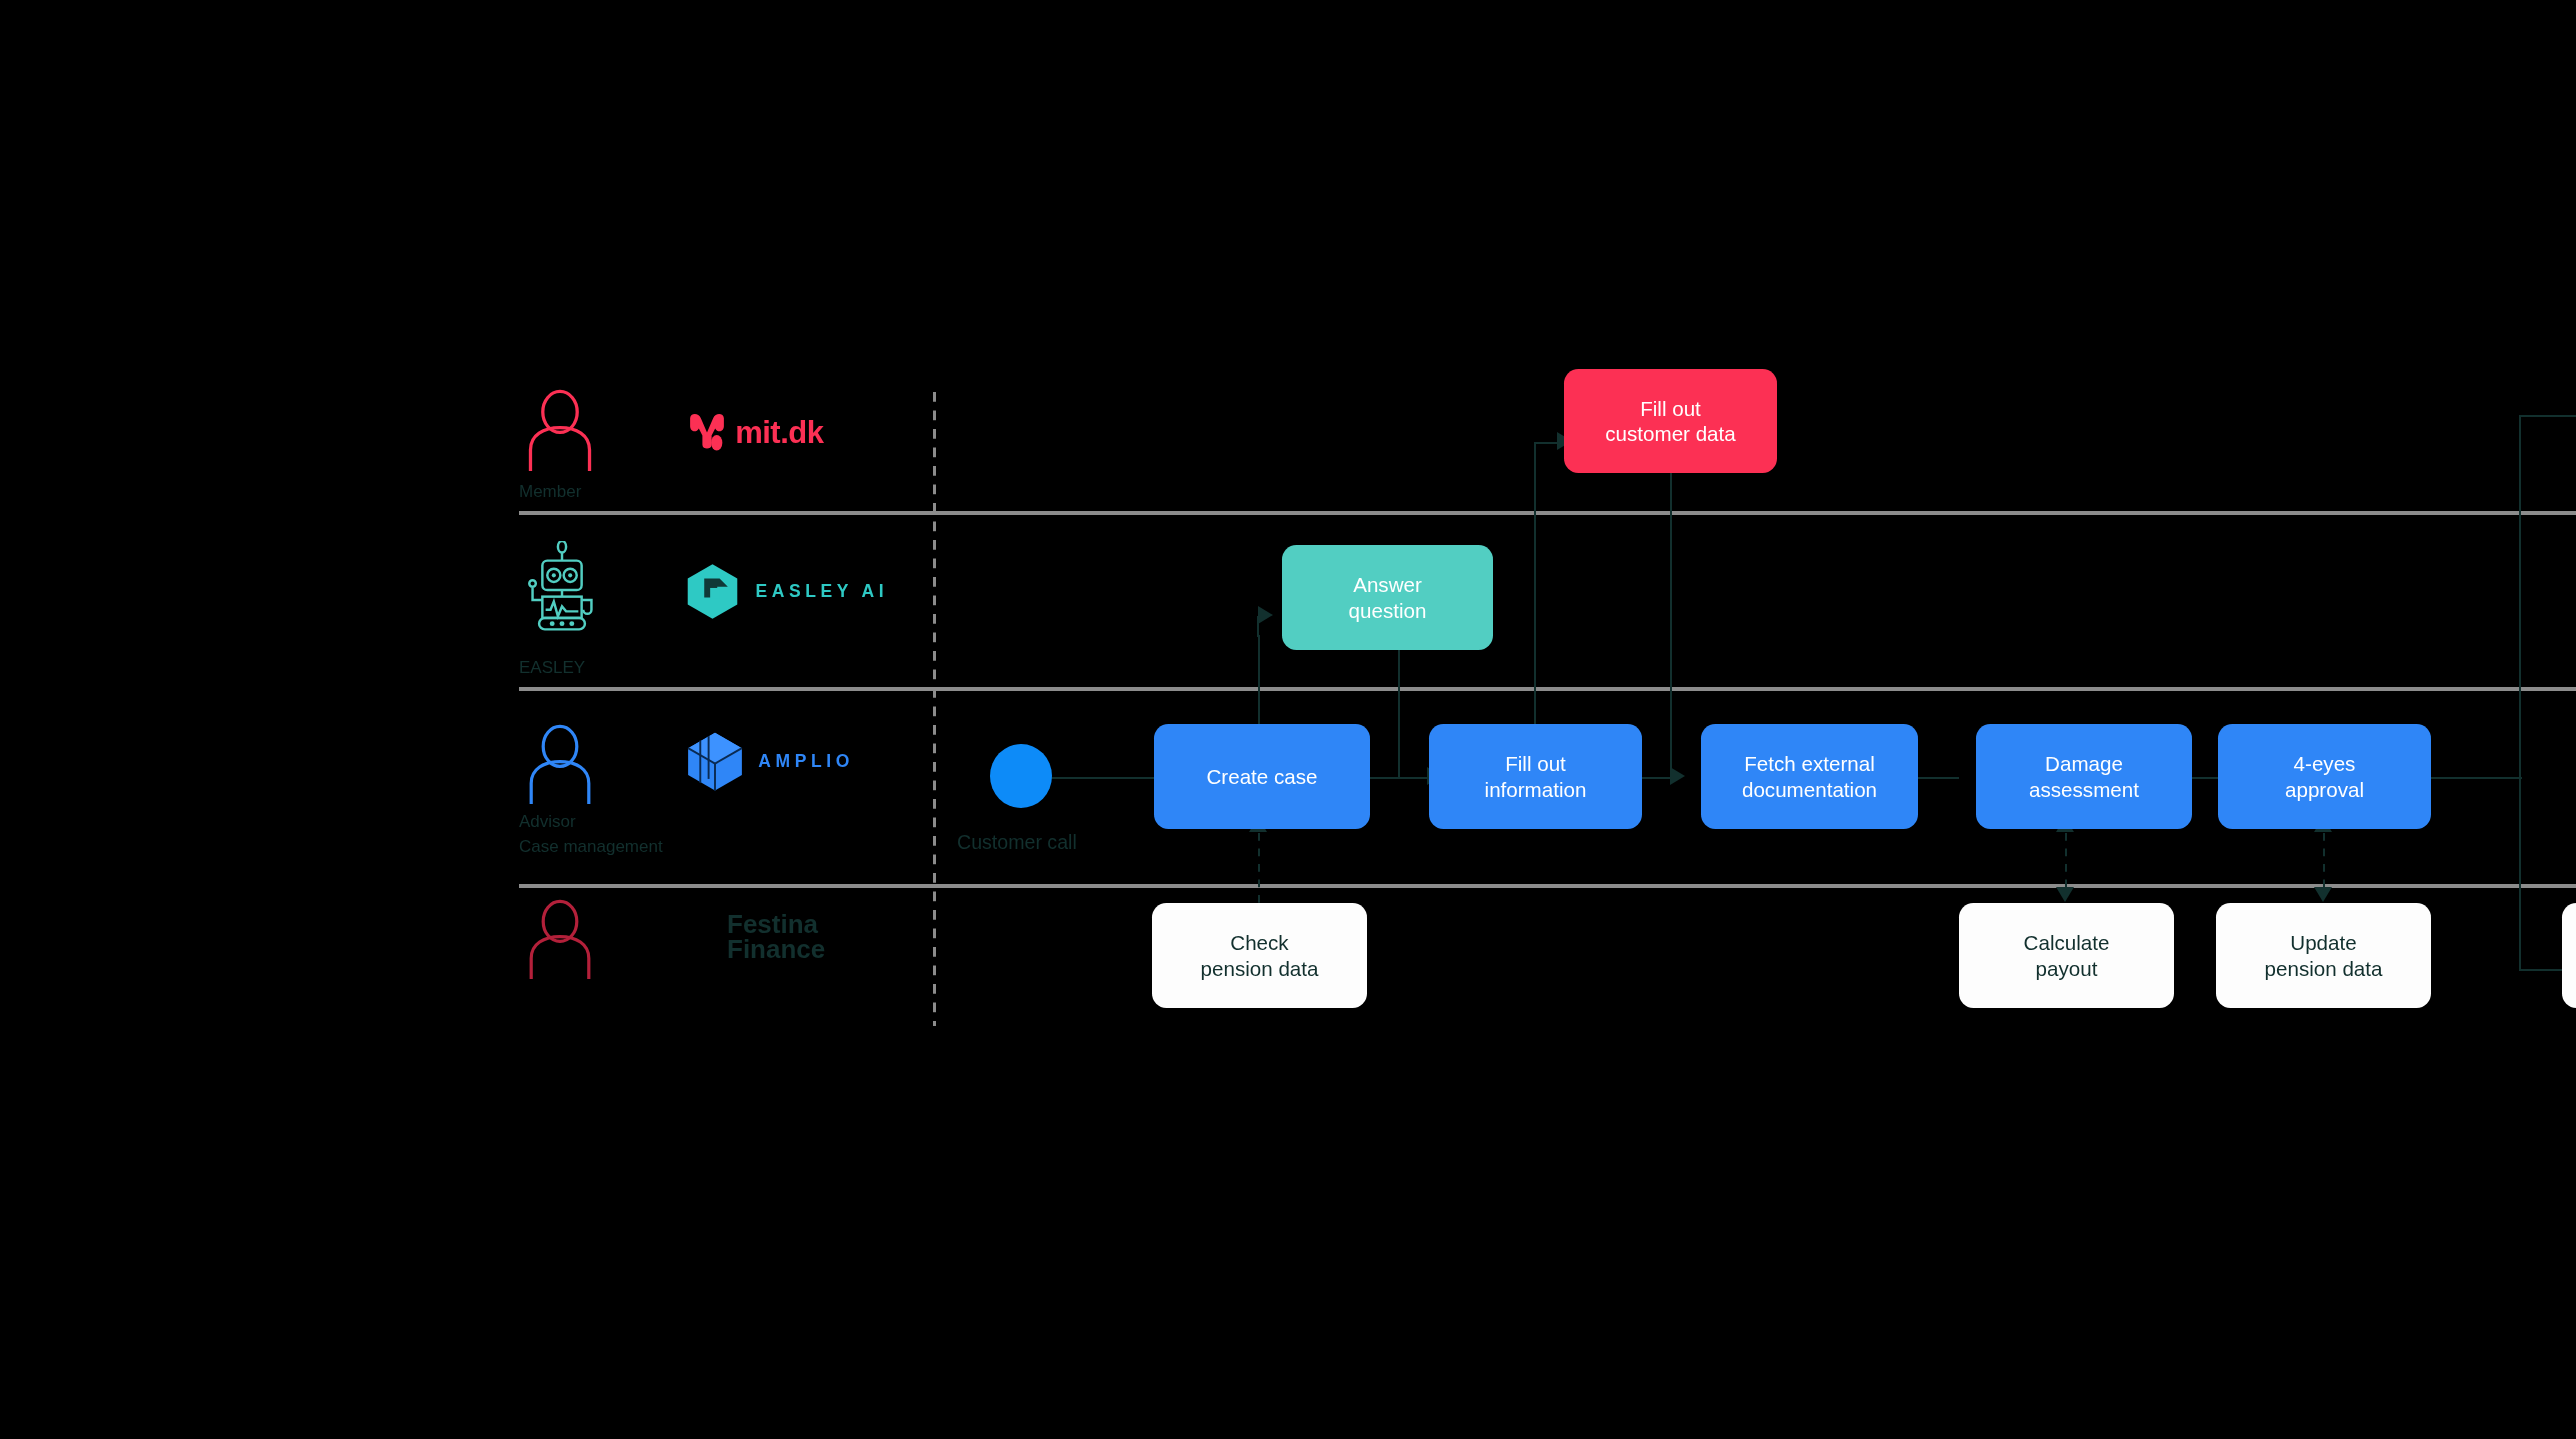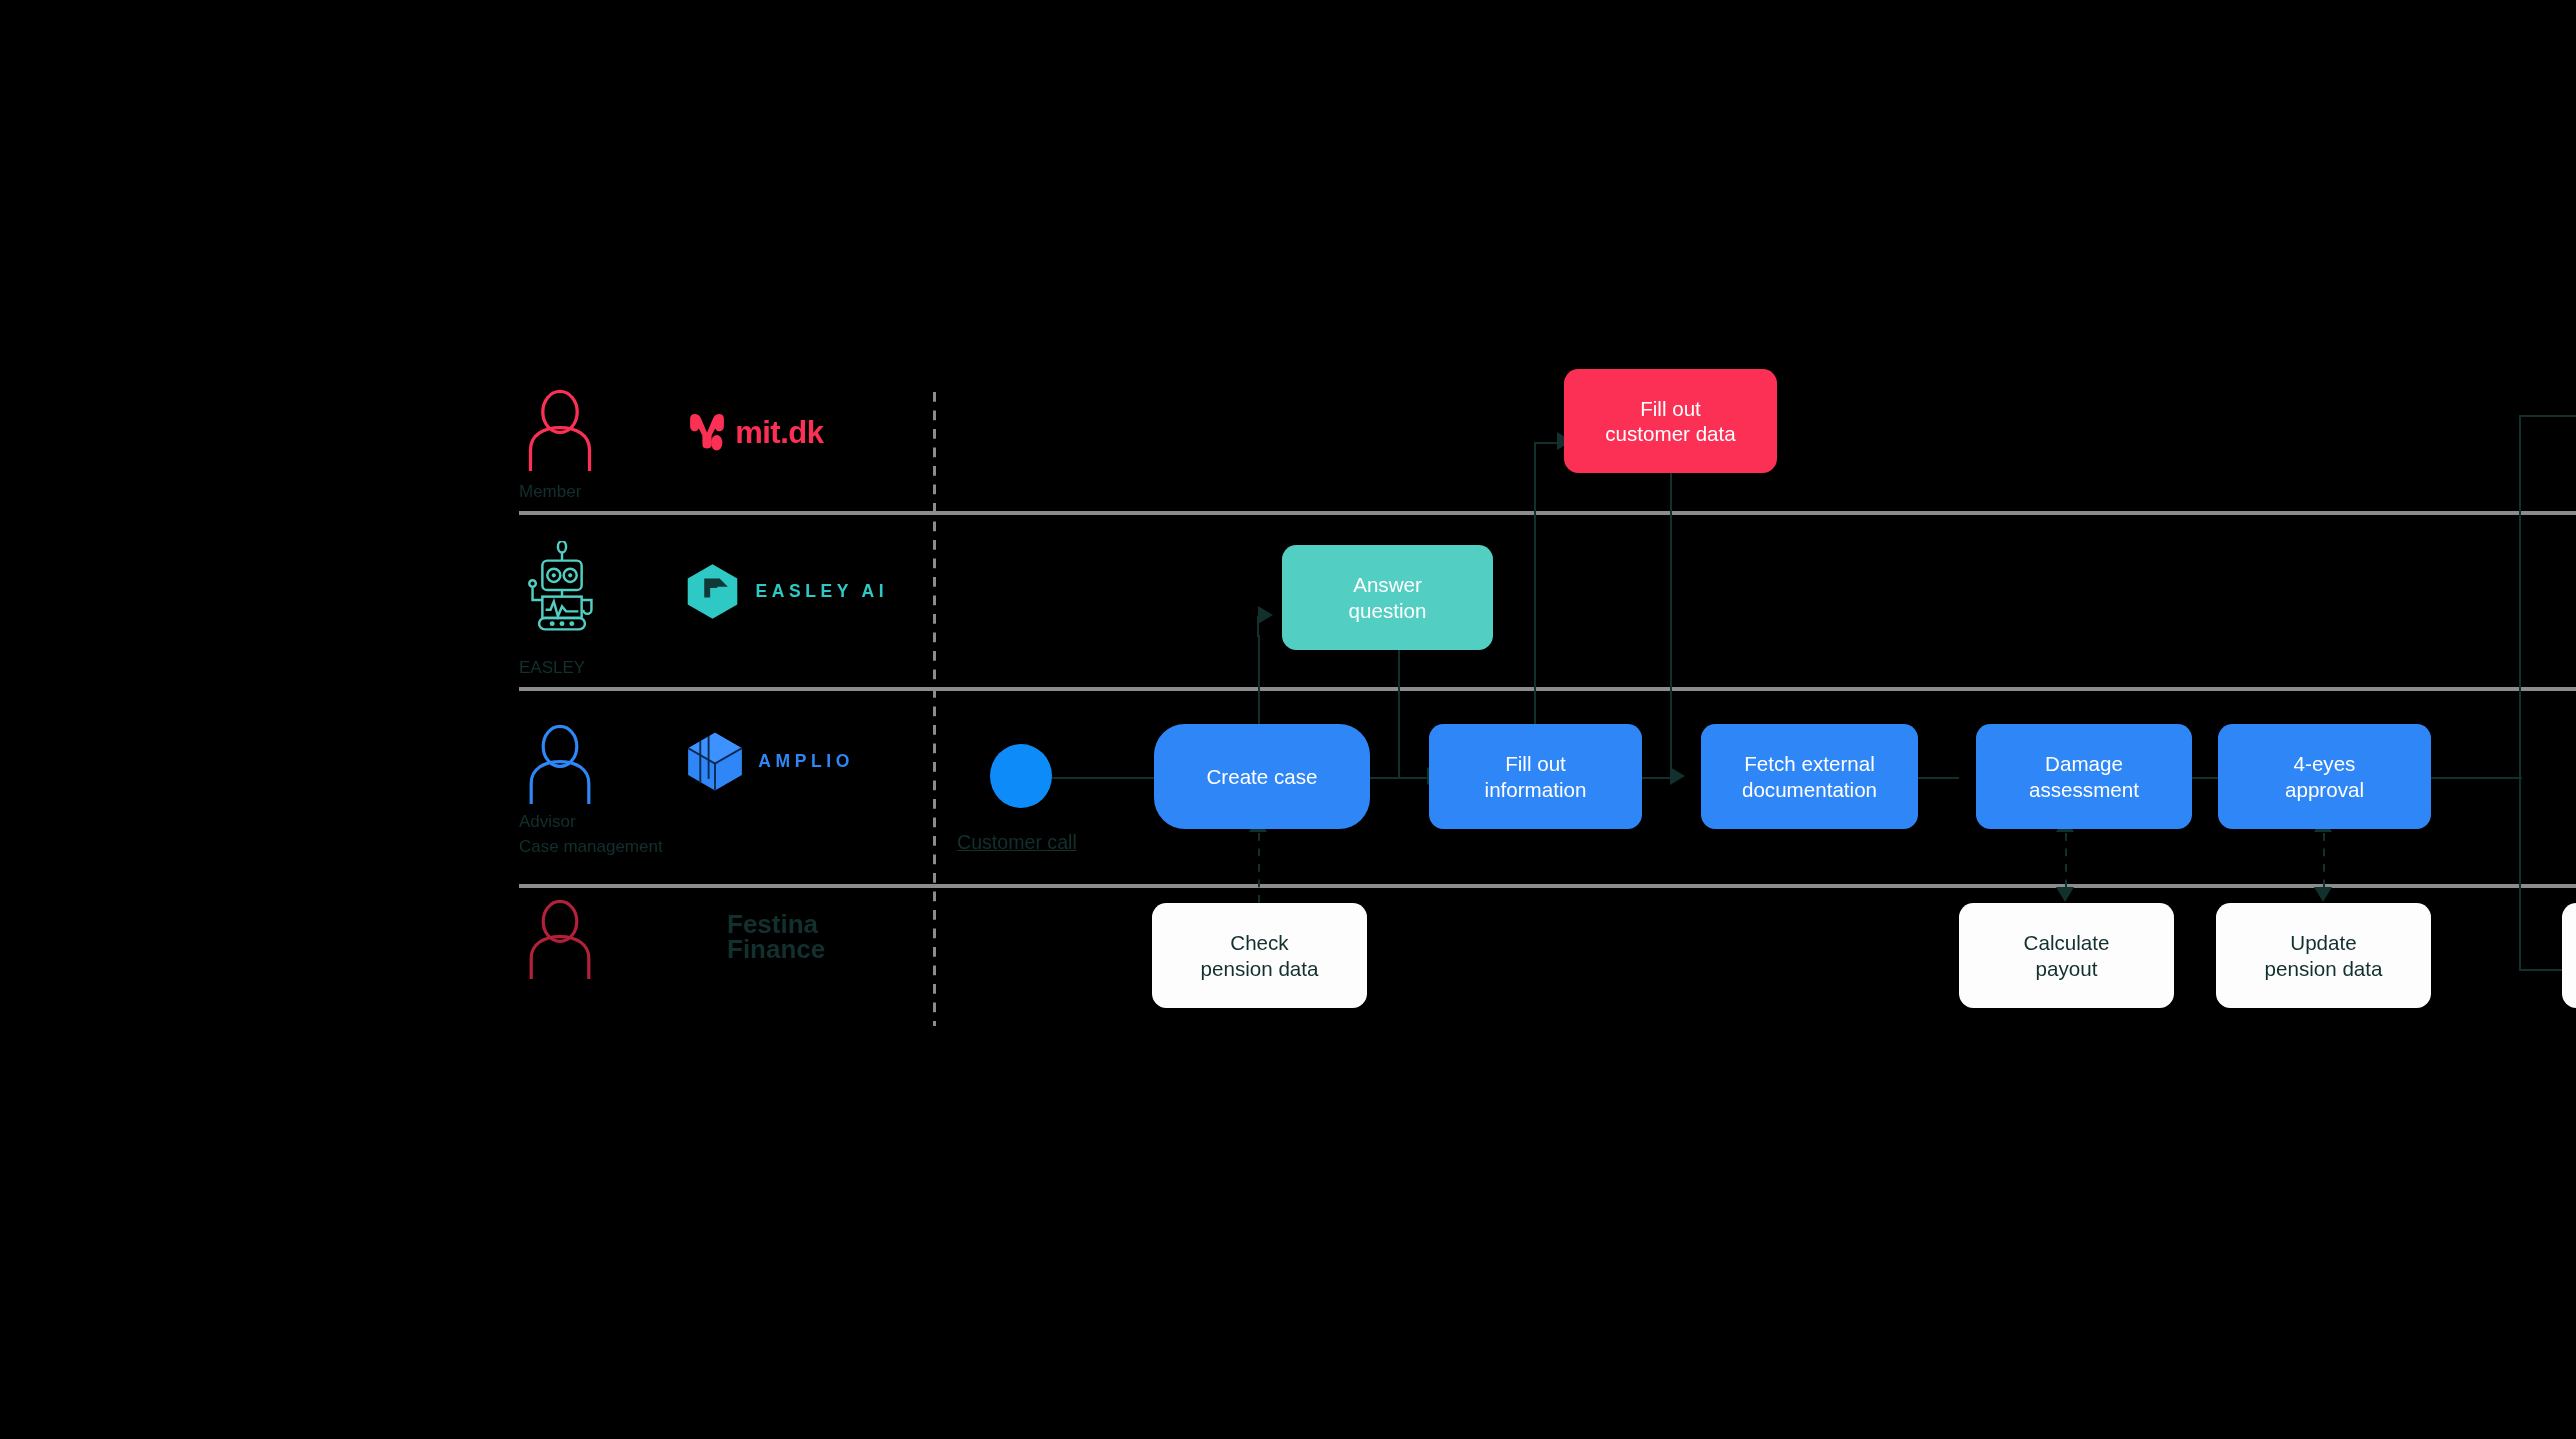--- a/index.html
+++ b/index.html
@@ -12,21 +12,21 @@
   .persona-ico{position:absolute;}
   .lane-label{position:absolute;color:#12302e;font-size:17px;line-height:25px;white-space:pre-line;}
   .logo-wrap{position:absolute;display:flex;align-items:center;}
   .node{position:absolute;border-radius:14.4px;display:flex;align-items:center;justify-content:center;
         text-align:center;white-space:pre-line;line-height:1.22;}
   .node.blue{background:#2f86f7;color:#fff;font-size:20.6px;}
   .node.pink{background:#fc3054;color:#fff;font-size:20.6px;}
   .node.teal{background:#52cec2;color:#fff;font-size:20.6px;}
   .node.white{background:#fdfdfd;color:#12302e;font-size:20.6px;}
   .ev-circle{position:absolute;border-radius:50%;}
-  .ev-label{position:absolute;color:#12302e;font-size:19.6px;white-space:nowrap;text-decoration:underline;}
+  .ev-label{position:absolute;color:#12302e;font-size:19.6px;white-space:nowrap;}
   .line-h{position:absolute;height:2.1px;background:#12302e;}
   .line-v{position:absolute;width:2.1px;background:#12302e;}
   .dash-v{position:absolute;width:2.1px;
     background-image:linear-gradient(to bottom,#12302e 0,#12302e 8.2px,transparent 8.2px,transparent 15.5px);
     background-size:2.1px 15.5px;}
   .arrow-r{position:absolute;width:0;height:0;border-top:9.8px solid transparent;border-bottom:9.8px solid transparent;border-left:15.5px solid #12302e;}
   .arrow-u{position:absolute;width:0;height:0;border-left:9.8px solid transparent;border-right:9.8px solid transparent;border-bottom:15.5px solid #12302e;}
   .arrow-d{position:absolute;width:0;height:0;border-left:9.8px solid transparent;border-right:9.8px solid transparent;border-top:15.5px solid #12302e;}
   .mitdk{color:#fc3054;font-size:31px;font-weight:bold;letter-spacing:-0.5px;}
   .easleytxt{color:#2ec9c4;font-size:17.5px;font-weight:bold;letter-spacing:4.6px;}
@@ -166,21 +166,21 @@
 
   <div class="ev-circle" style="left:990px;top:744px;width:62px;height:64px;background:#0d8bf8;"></div>
   <div class="ev-label" style="left:957px;top:831px;">Customer call</div>
 
   <div class="node pink" style="left:1564px;top:369px;width:213px;height:104px;">Fill out
 customer data</div>
 
   <div class="node teal" style="left:1282px;top:545px;width:211px;height:105px;">Answer
 question</div>
 
-  <div class="node blue" style="left:1154px;top:724px;width:216px;height:105px;border-radius:31px;">Create case</div>
+  <div class="node blue" style="left:1154px;top:724px;width:216px;height:105px;">Create case</div>
 
   <div class="node blue" style="left:1429px;top:724px;width:213px;height:105px;">Fill out
 information</div>
 
   <div class="node blue" style="left:1701px;top:724px;width:217px;height:105px;">Fetch external
 documentation</div>
 
   <div class="node blue" style="left:1960px;top:724px;width:216px;height:105px;margin-left:16px;">Damage
 assessment</div>
 

